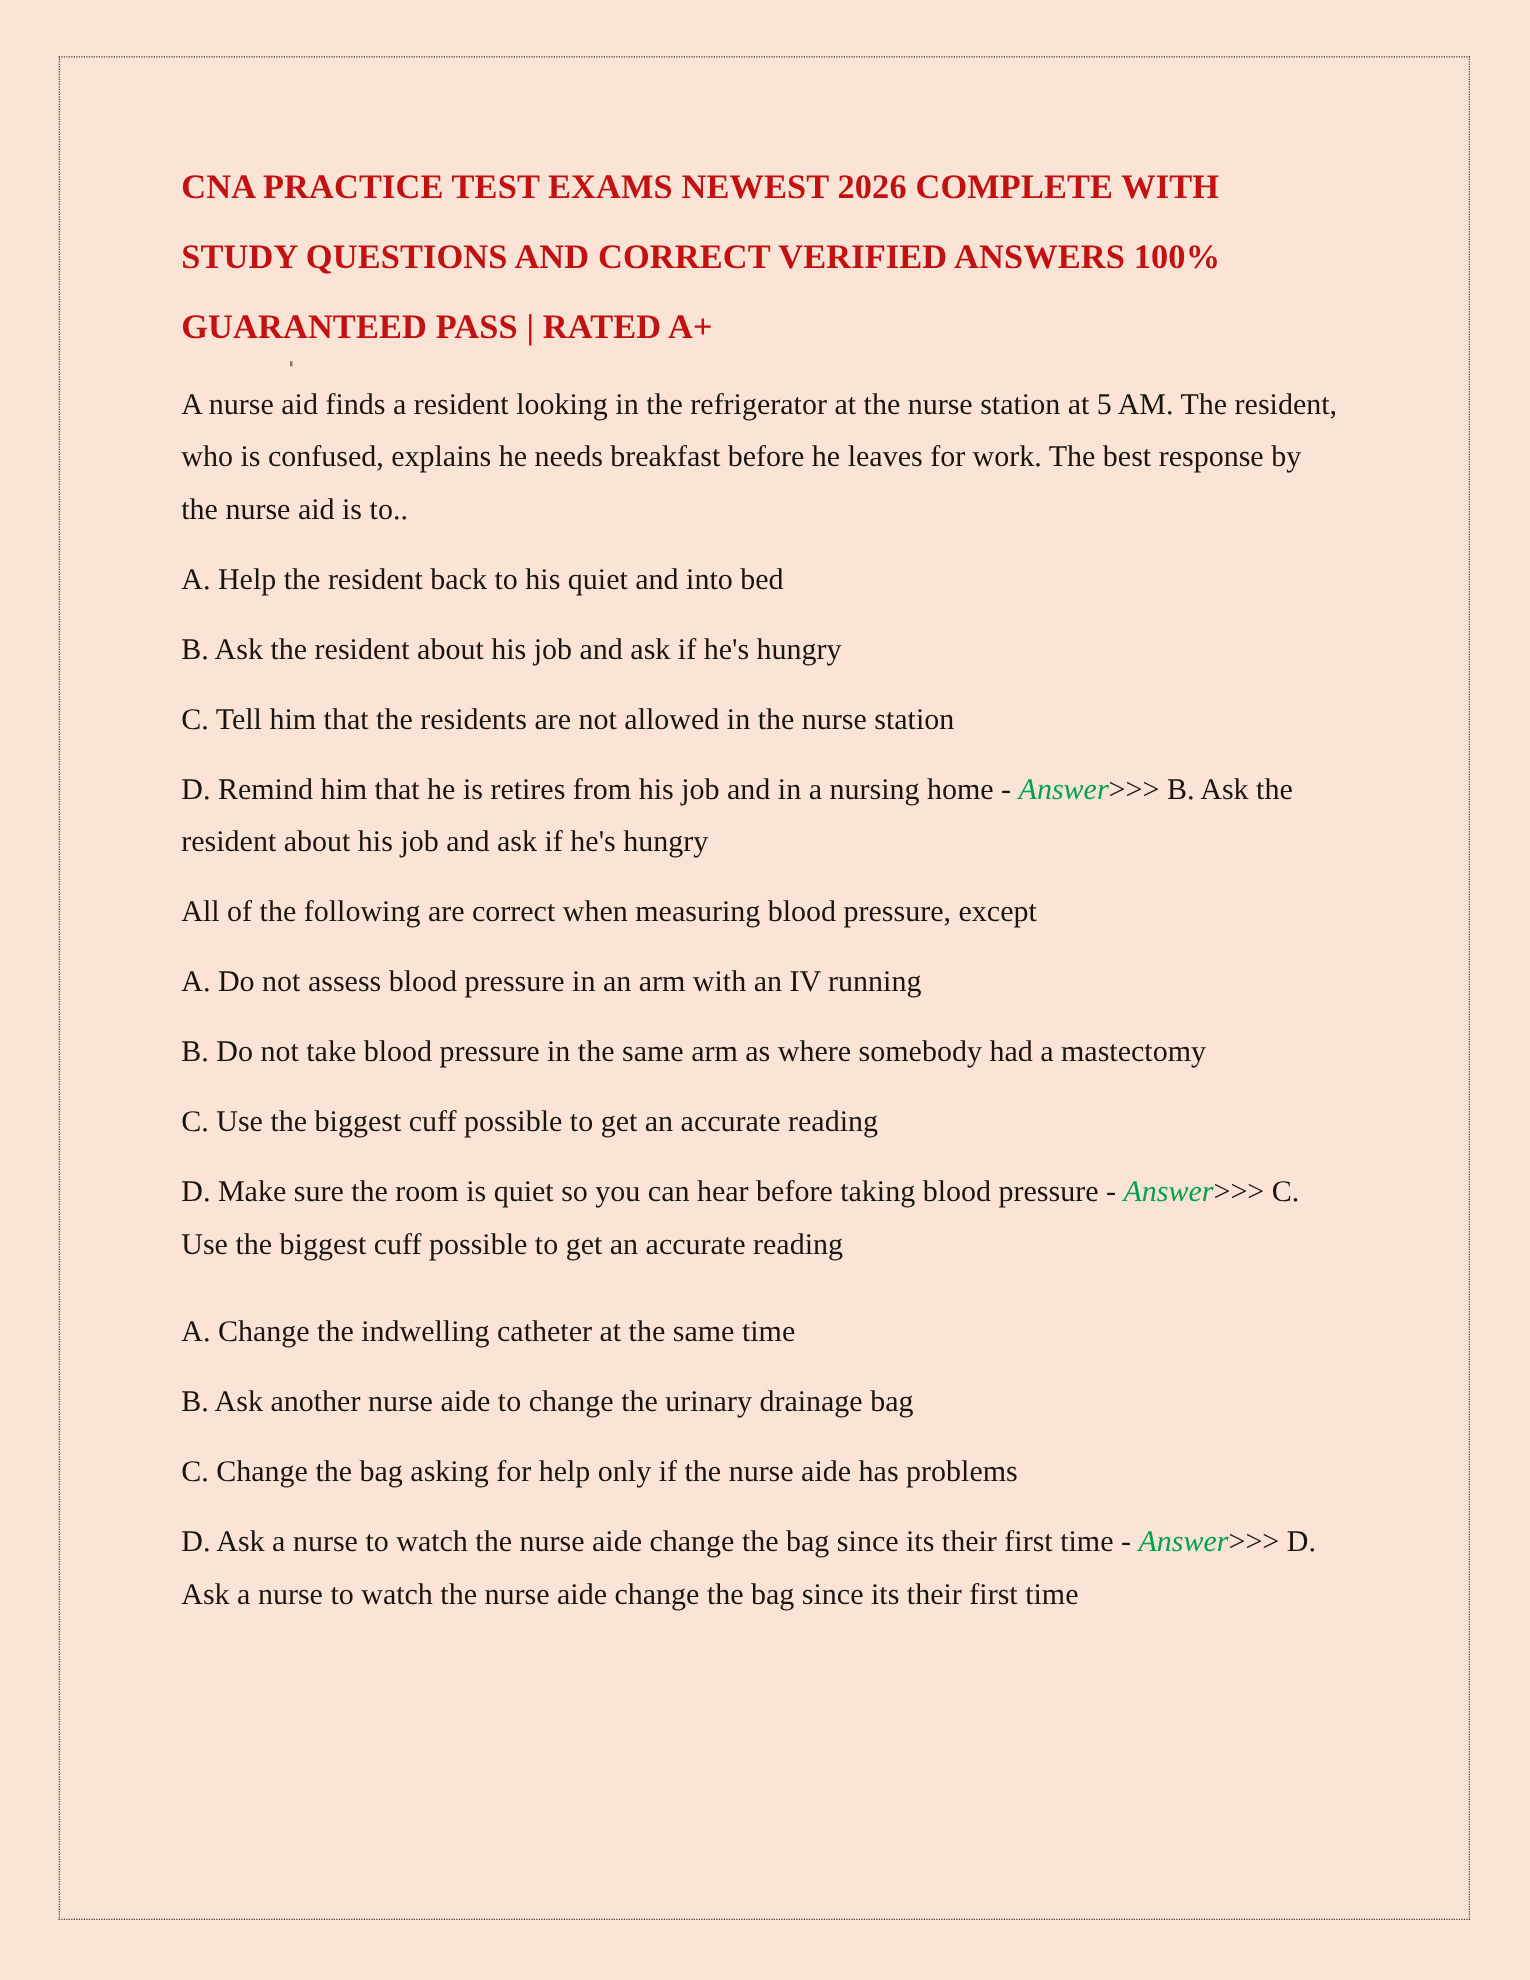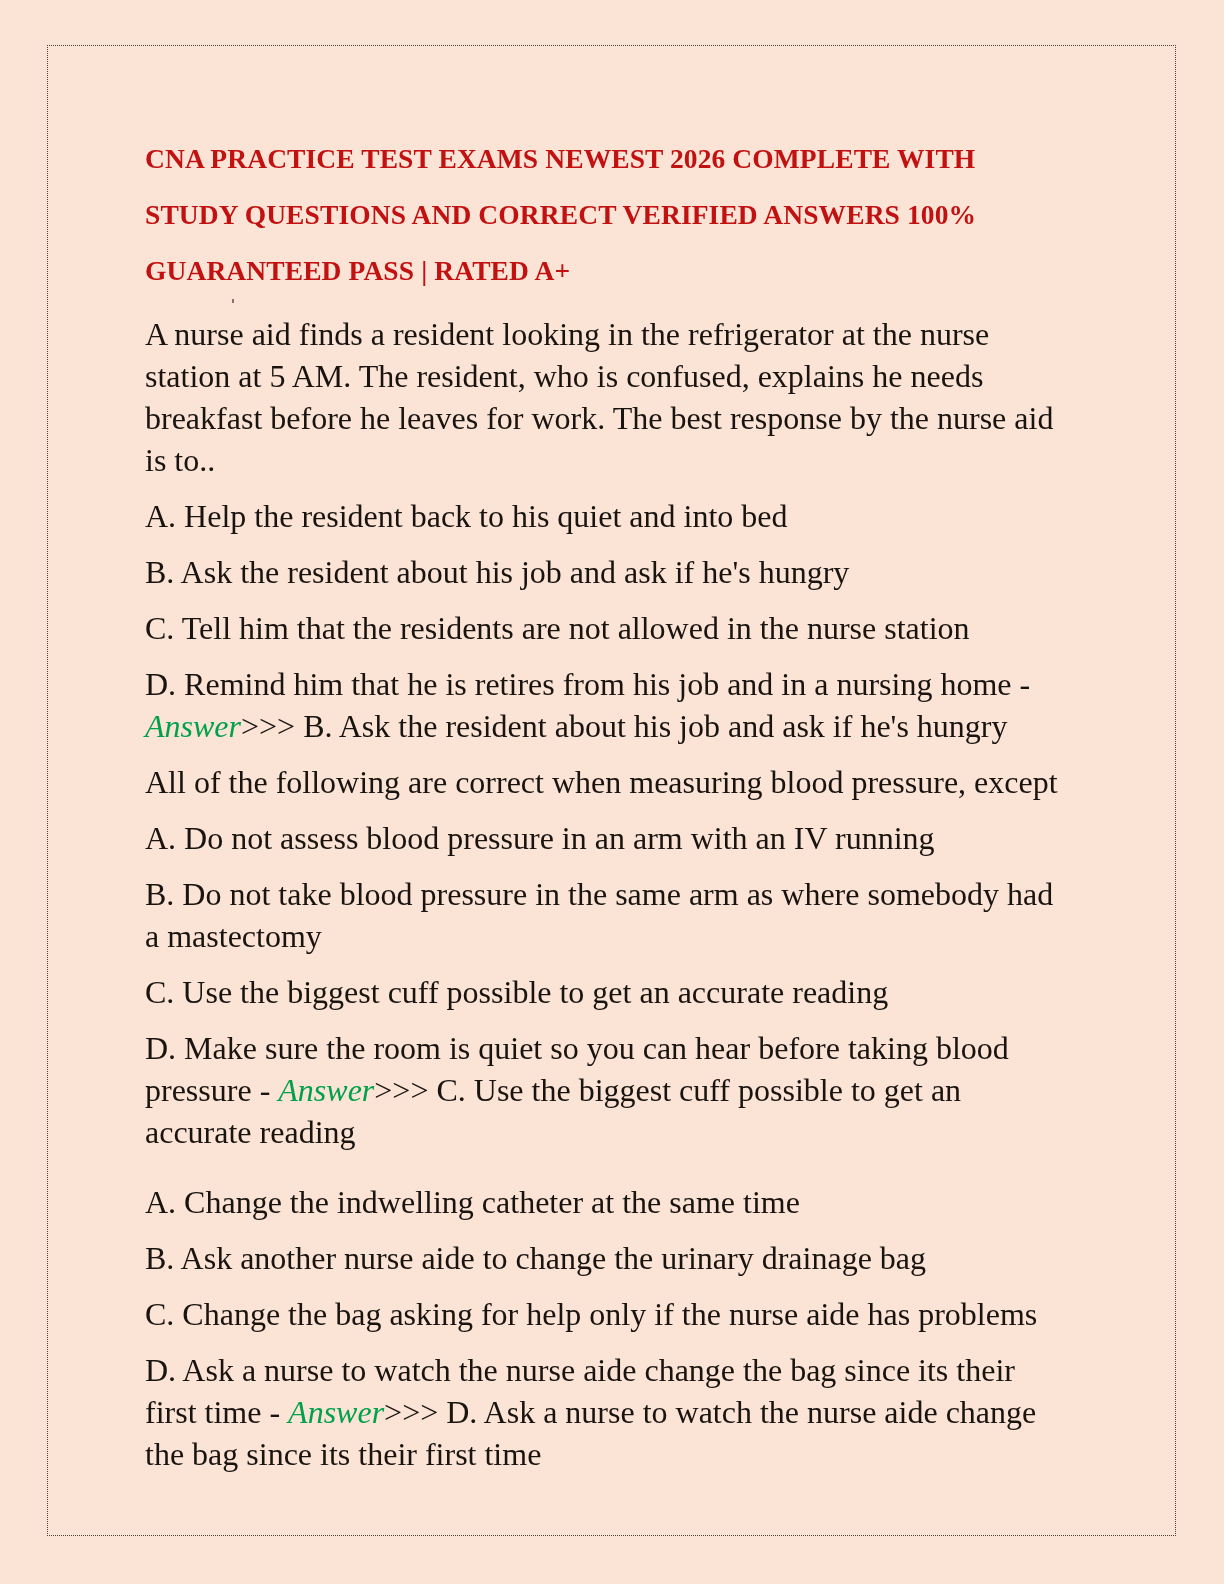--- a/index.html
+++ b/index.html
@@ -31,21 +31,21 @@
     width: 1129px;
     height: 1491px;
     border: 1px dotted #4a4038;
     box-sizing: border-box;
     pointer-events: none;
   }
 
   .content {
     position: absolute;
     left: 145px;
-    top: 131px;
+    top: 121px;
     width: 928px;
   }
 
   h1.doc-title {
     margin: 0 0 0 0;
     padding: 0;
     font-family: "Liberation Serif", "DejaVu Serif", serif;
     font-weight: bold;
     font-size: 27.5px;
     line-height: 56px;
@@ -60,21 +60,21 @@
     top: 168px;
     width: 2px;
     height: 4px;
     background: #6f6259;
     opacity: 0.85;
   }
 
   p.para {
     margin: 0;
     padding: 0;
-    font-size: 32px;
+    font-size: 24px;
     line-height: 42px;
     color: #19140f;
     text-align: left;
   }
 
   
   .block-gap {
     height: 14px;
   }
 

